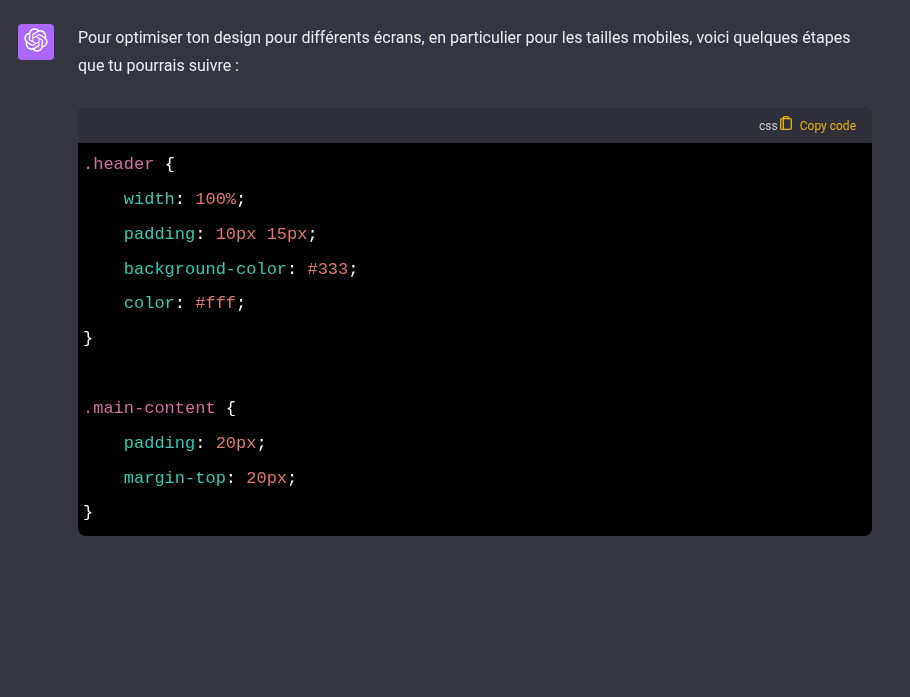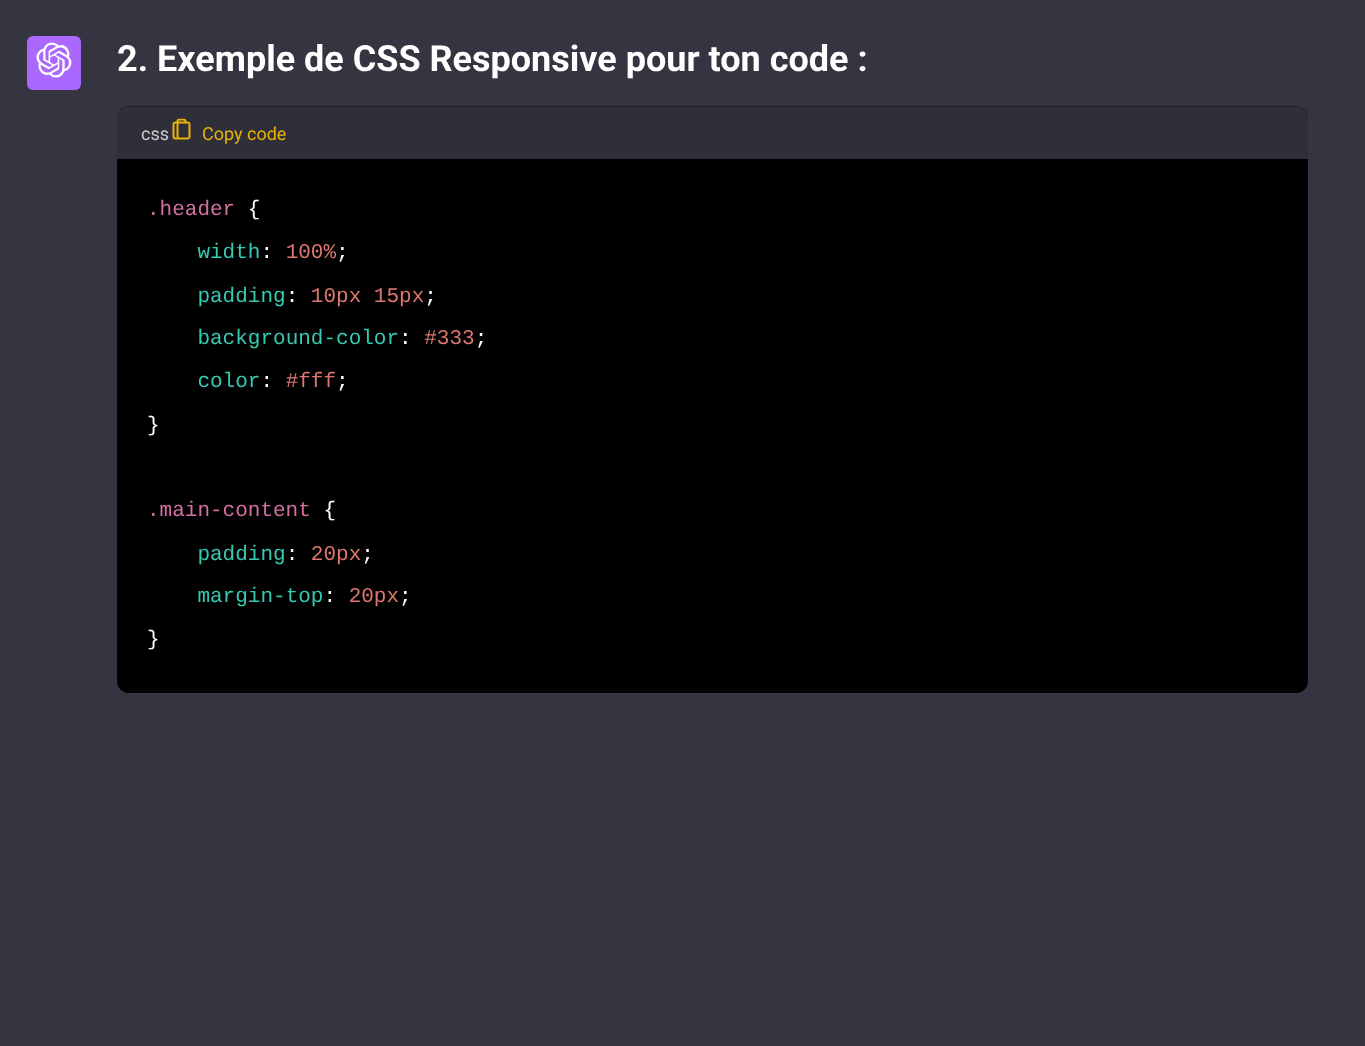--- a/index.html
+++ b/index.html
@@ -59,21 +59,21 @@
     }
     .code-block {
       background-color: #000000;
       border-radius: 8px;
       overflow: hidden;
       margin-top: 12px;
     }
     .code-header {
       background-color: #2f2f3a;
       display: flex;
-      justify-content: flex-start;
+      justify-content: flex-end;
       align-items: center;
       padding: 8px 16px;
       font-size: 12px;
       color: #cdcdcd;
     }
     .code-lang {
       font-family: inherit;
     }
     .copy-button {
       display: flex;
@@ -84,23 +84,23 @@
       color: #eab308;
       font-size: 12px;
       cursor: pointer;
       font-family: inherit;
     }
     .copy-button svg {
       width: 16px;
       height: 16px;
     }
     .code-content {
-      padding: 20px;
+      padding: 5px;
       font-family: "Consolas", "Monaco", "Courier New", monospace;
-      font-size: 14px;
+      font-size: 17px;
       line-height: 2.05;
       color: #ffffff;
       white-space: pre;
     }
     .tok-selector { color: #d46fa0; }
     .tok-brace { color: #ffffff; }
     .tok-prop { color: #35c9b1; }
     .tok-colon { color: #ffffff; }
     .tok-num { color: #dd776f; }
     .tok-hex { color: #dd776f; }
@@ -112,24 +112,24 @@
 <div class="message-container">
   <div class="avatar">
     <span>
       <svg viewBox="0 0 41 41" fill="none" xmlns="http://www.w3.org/2000/svg">
         <path d="M37.532 16.87a9.963 9.963 0 0 0-.856-8.184 10.078 10.078 0 0 0-10.855-4.835A9.964 9.964 0 0 0 18.306.5a10.079 10.079 0 0 0-9.614 6.977 9.967 9.967 0 0 0-6.664 4.834 10.08 10.08 0 0 0 1.24 11.817 9.965 9.965 0 0 0 .856 8.185 10.079 10.079 0 0 0 10.855 4.835 9.965 9.965 0 0 0 7.516 3.35 10.078 10.078 0 0 0 9.617-6.981 9.967 9.967 0 0 0 6.663-4.834 10.079 10.079 0 0 0-1.243-11.813ZM22.498 37.886a7.474 7.474 0 0 1-4.799-1.735c.061-.033.168-.091.237-.134l7.964-4.6a1.294 1.294 0 0 0 .655-1.134V19.054l3.366 1.944a.12.12 0 0 1 .066.092v9.299a7.505 7.505 0 0 1-7.49 7.496ZM6.392 31.006a7.471 7.471 0 0 1-.894-5.023c.06.036.162.099.237.141l7.964 4.6a1.297 1.297 0 0 0 1.308 0l9.724-5.614v3.888a.12.12 0 0 1-.048.103l-8.051 4.649a7.504 7.504 0 0 1-10.24-2.744ZM4.297 13.62A7.469 7.469 0 0 1 8.2 10.333c0 .068-.004.19-.004.274v9.201a1.294 1.294 0 0 0 .654 1.132l9.723 5.614-3.366 1.944a.12.12 0 0 1-.114.01L7.04 23.856a7.504 7.504 0 0 1-2.743-10.237Zm27.658 6.437-9.724-5.615 3.367-1.943a.121.121 0 0 1 .113-.01l8.052 4.648a7.498 7.498 0 0 1-1.158 13.528v-9.476a1.293 1.293 0 0 0-.65-1.132Zm3.35-5.043c-.059-.037-.162-.099-.236-.141l-7.965-4.6a1.298 1.298 0 0 0-1.308 0l-9.723 5.614v-3.888a.12.12 0 0 1 .048-.103l8.05-4.645a7.497 7.497 0 0 1 11.135 7.763Zm-21.063 6.929-3.367-1.944a.12.12 0 0 1-.065-.092v-9.299a7.497 7.497 0 0 1 12.293-5.756 6.94 6.94 0 0 0-.236.134l-7.965 4.6a1.294 1.294 0 0 0-.654 1.132l-.006 11.225Zm1.829-3.943 4.33-2.501 4.332 2.5v5l-4.331 2.5-4.331-2.5V18Z" fill="currentColor"></path>
       </svg>
     </span>
   </div>
 
   <div class="content">
+    <p class="intro-text">Pour optimiser ton design pour différents écrans, en particulier pour les tailles mobiles, voici quelques étapes que tu pourrais suivre :</p>
 
 
 
-    <h2 class="heading">2. Exemple de CSS Responsive pour ton code :</h2>
 
     <div class="code-block">
       <div class="code-header">
         <span class="code-lang">css</span>
         <button class="copy-button">
           <span>
             <svg viewBox="0 0 24 24" fill="none" stroke="currentColor" stroke-width="2" stroke-linecap="round" stroke-linejoin="round">
               <rect x="8" y="4" width="12" height="16" rx="2"></rect>
               <path d="M16 4V3a2 2 0 0 0-2-2h-4a2 2 0 0 0-2 2v1"></path>
               <path d="M8 20H6a2 2 0 0 1-2-2V6a2 2 0 0 1 2-2h2"></path>

